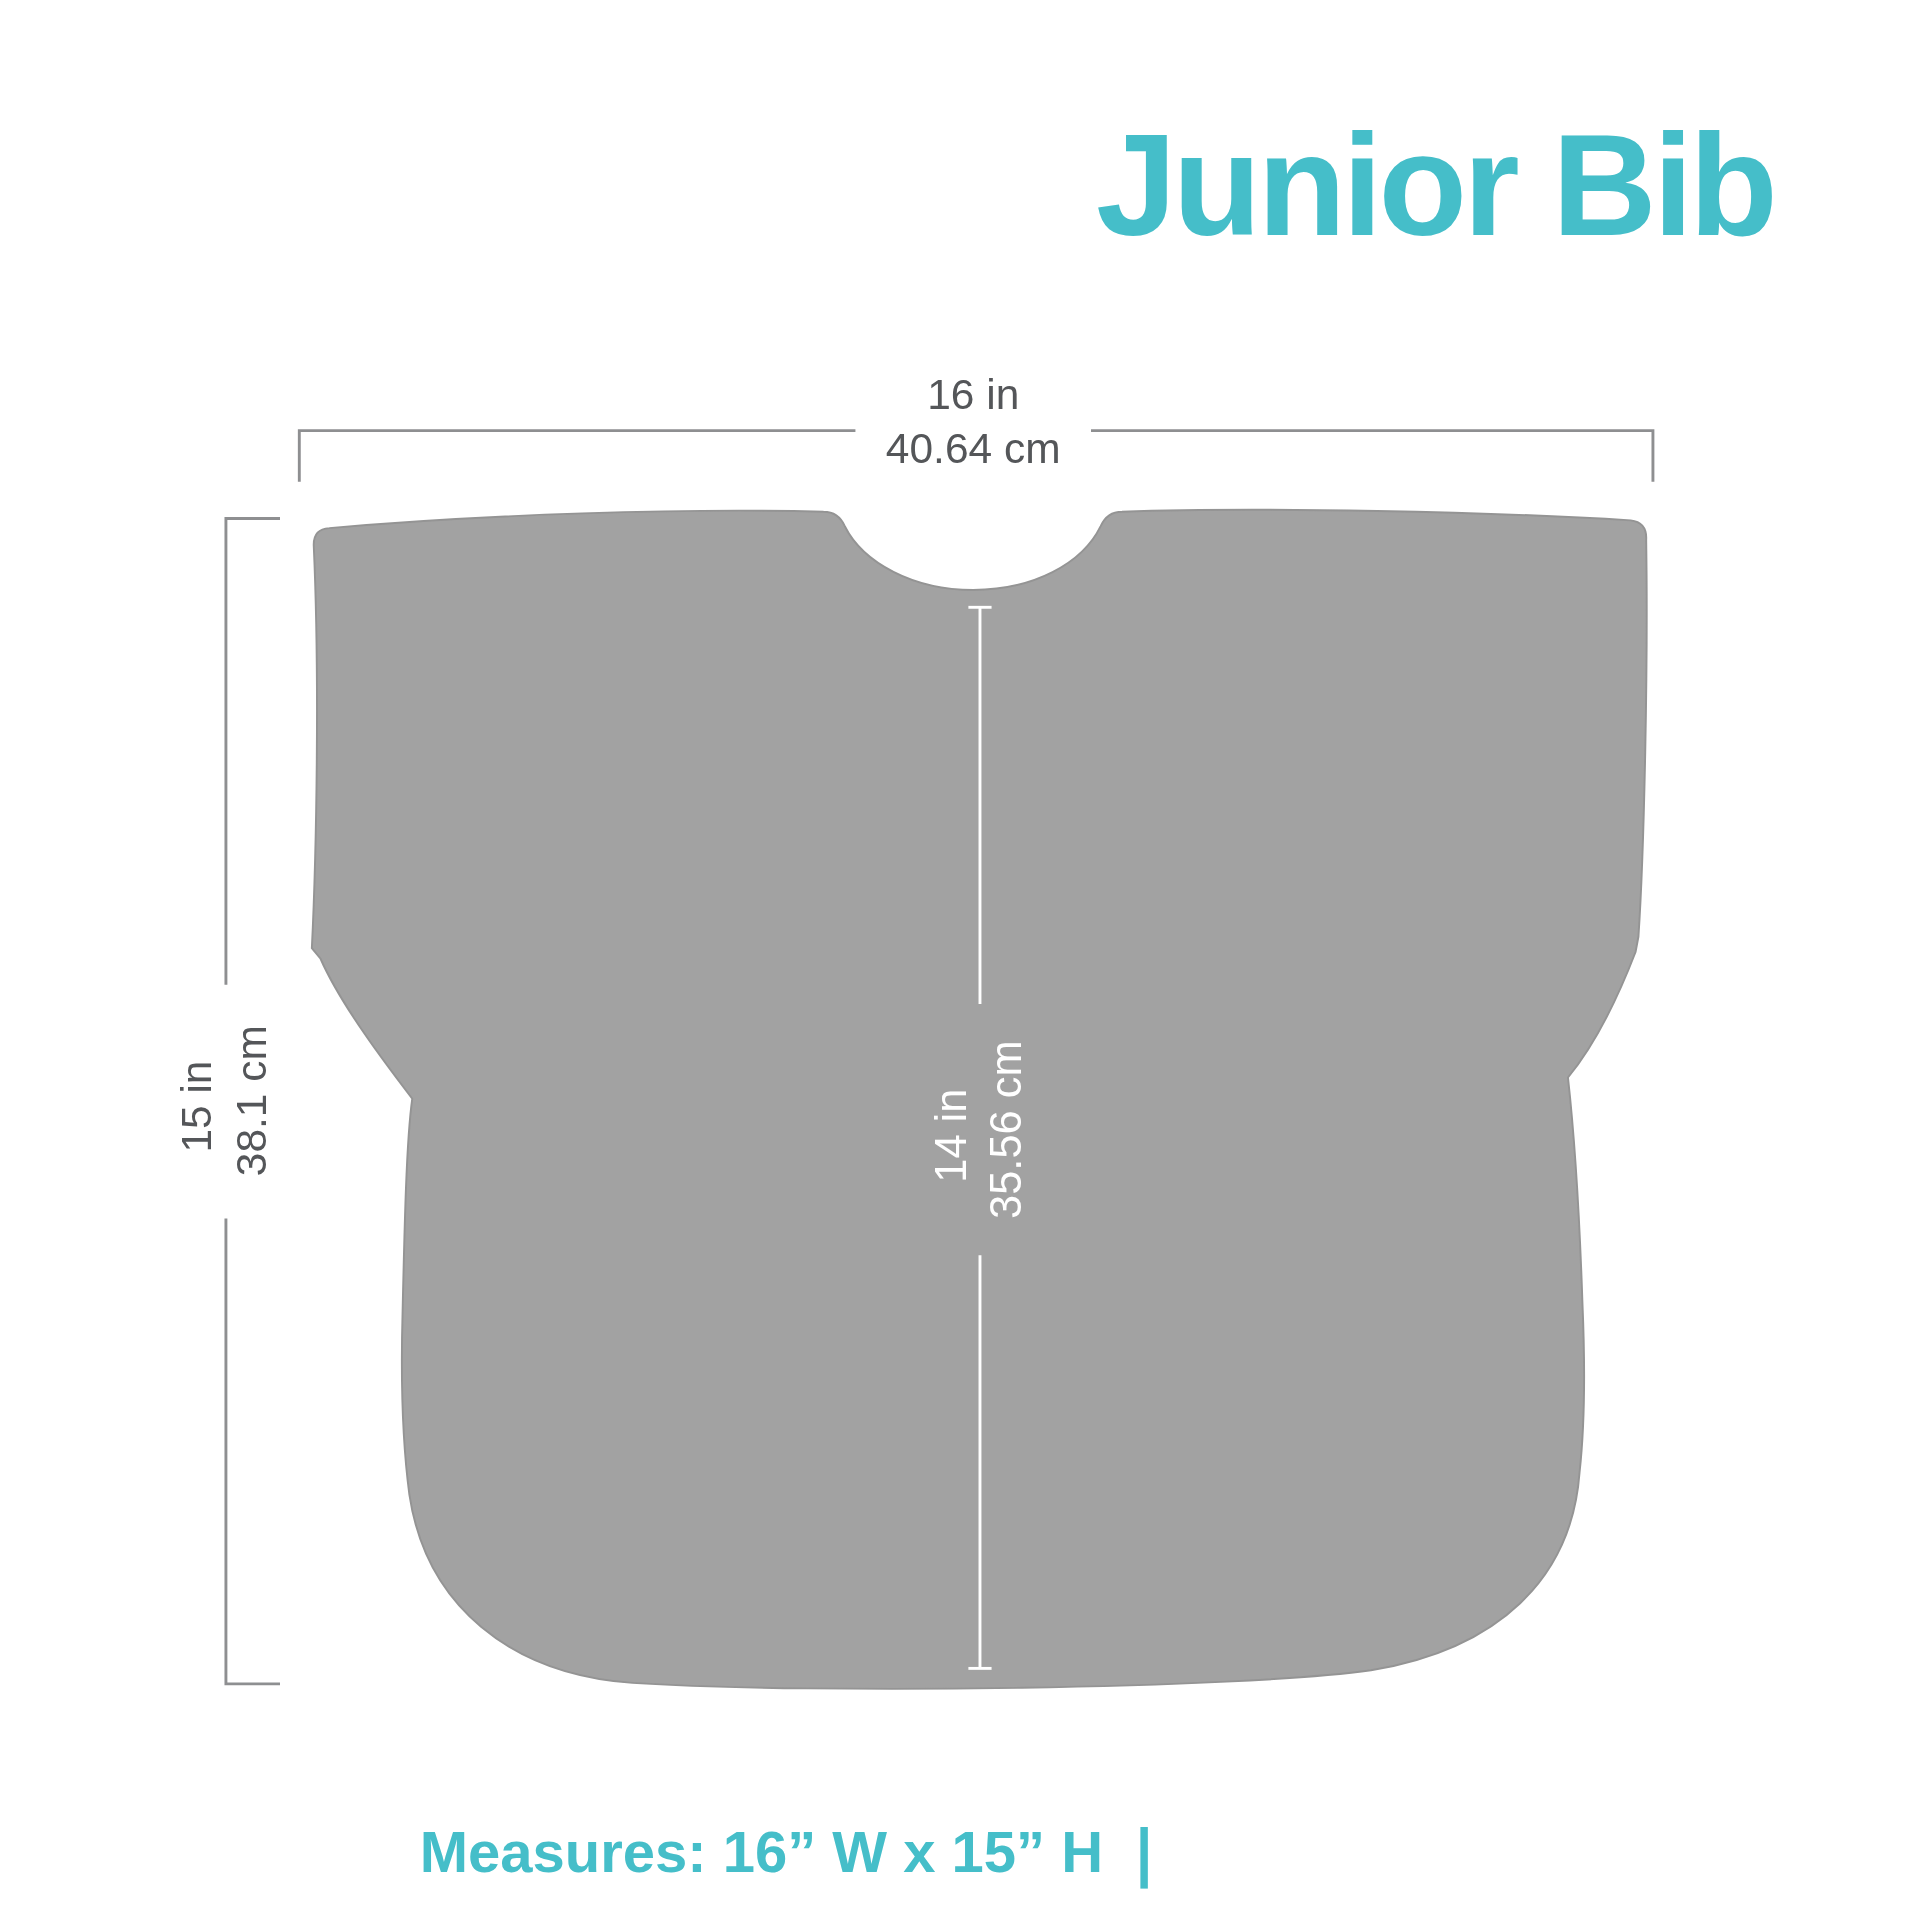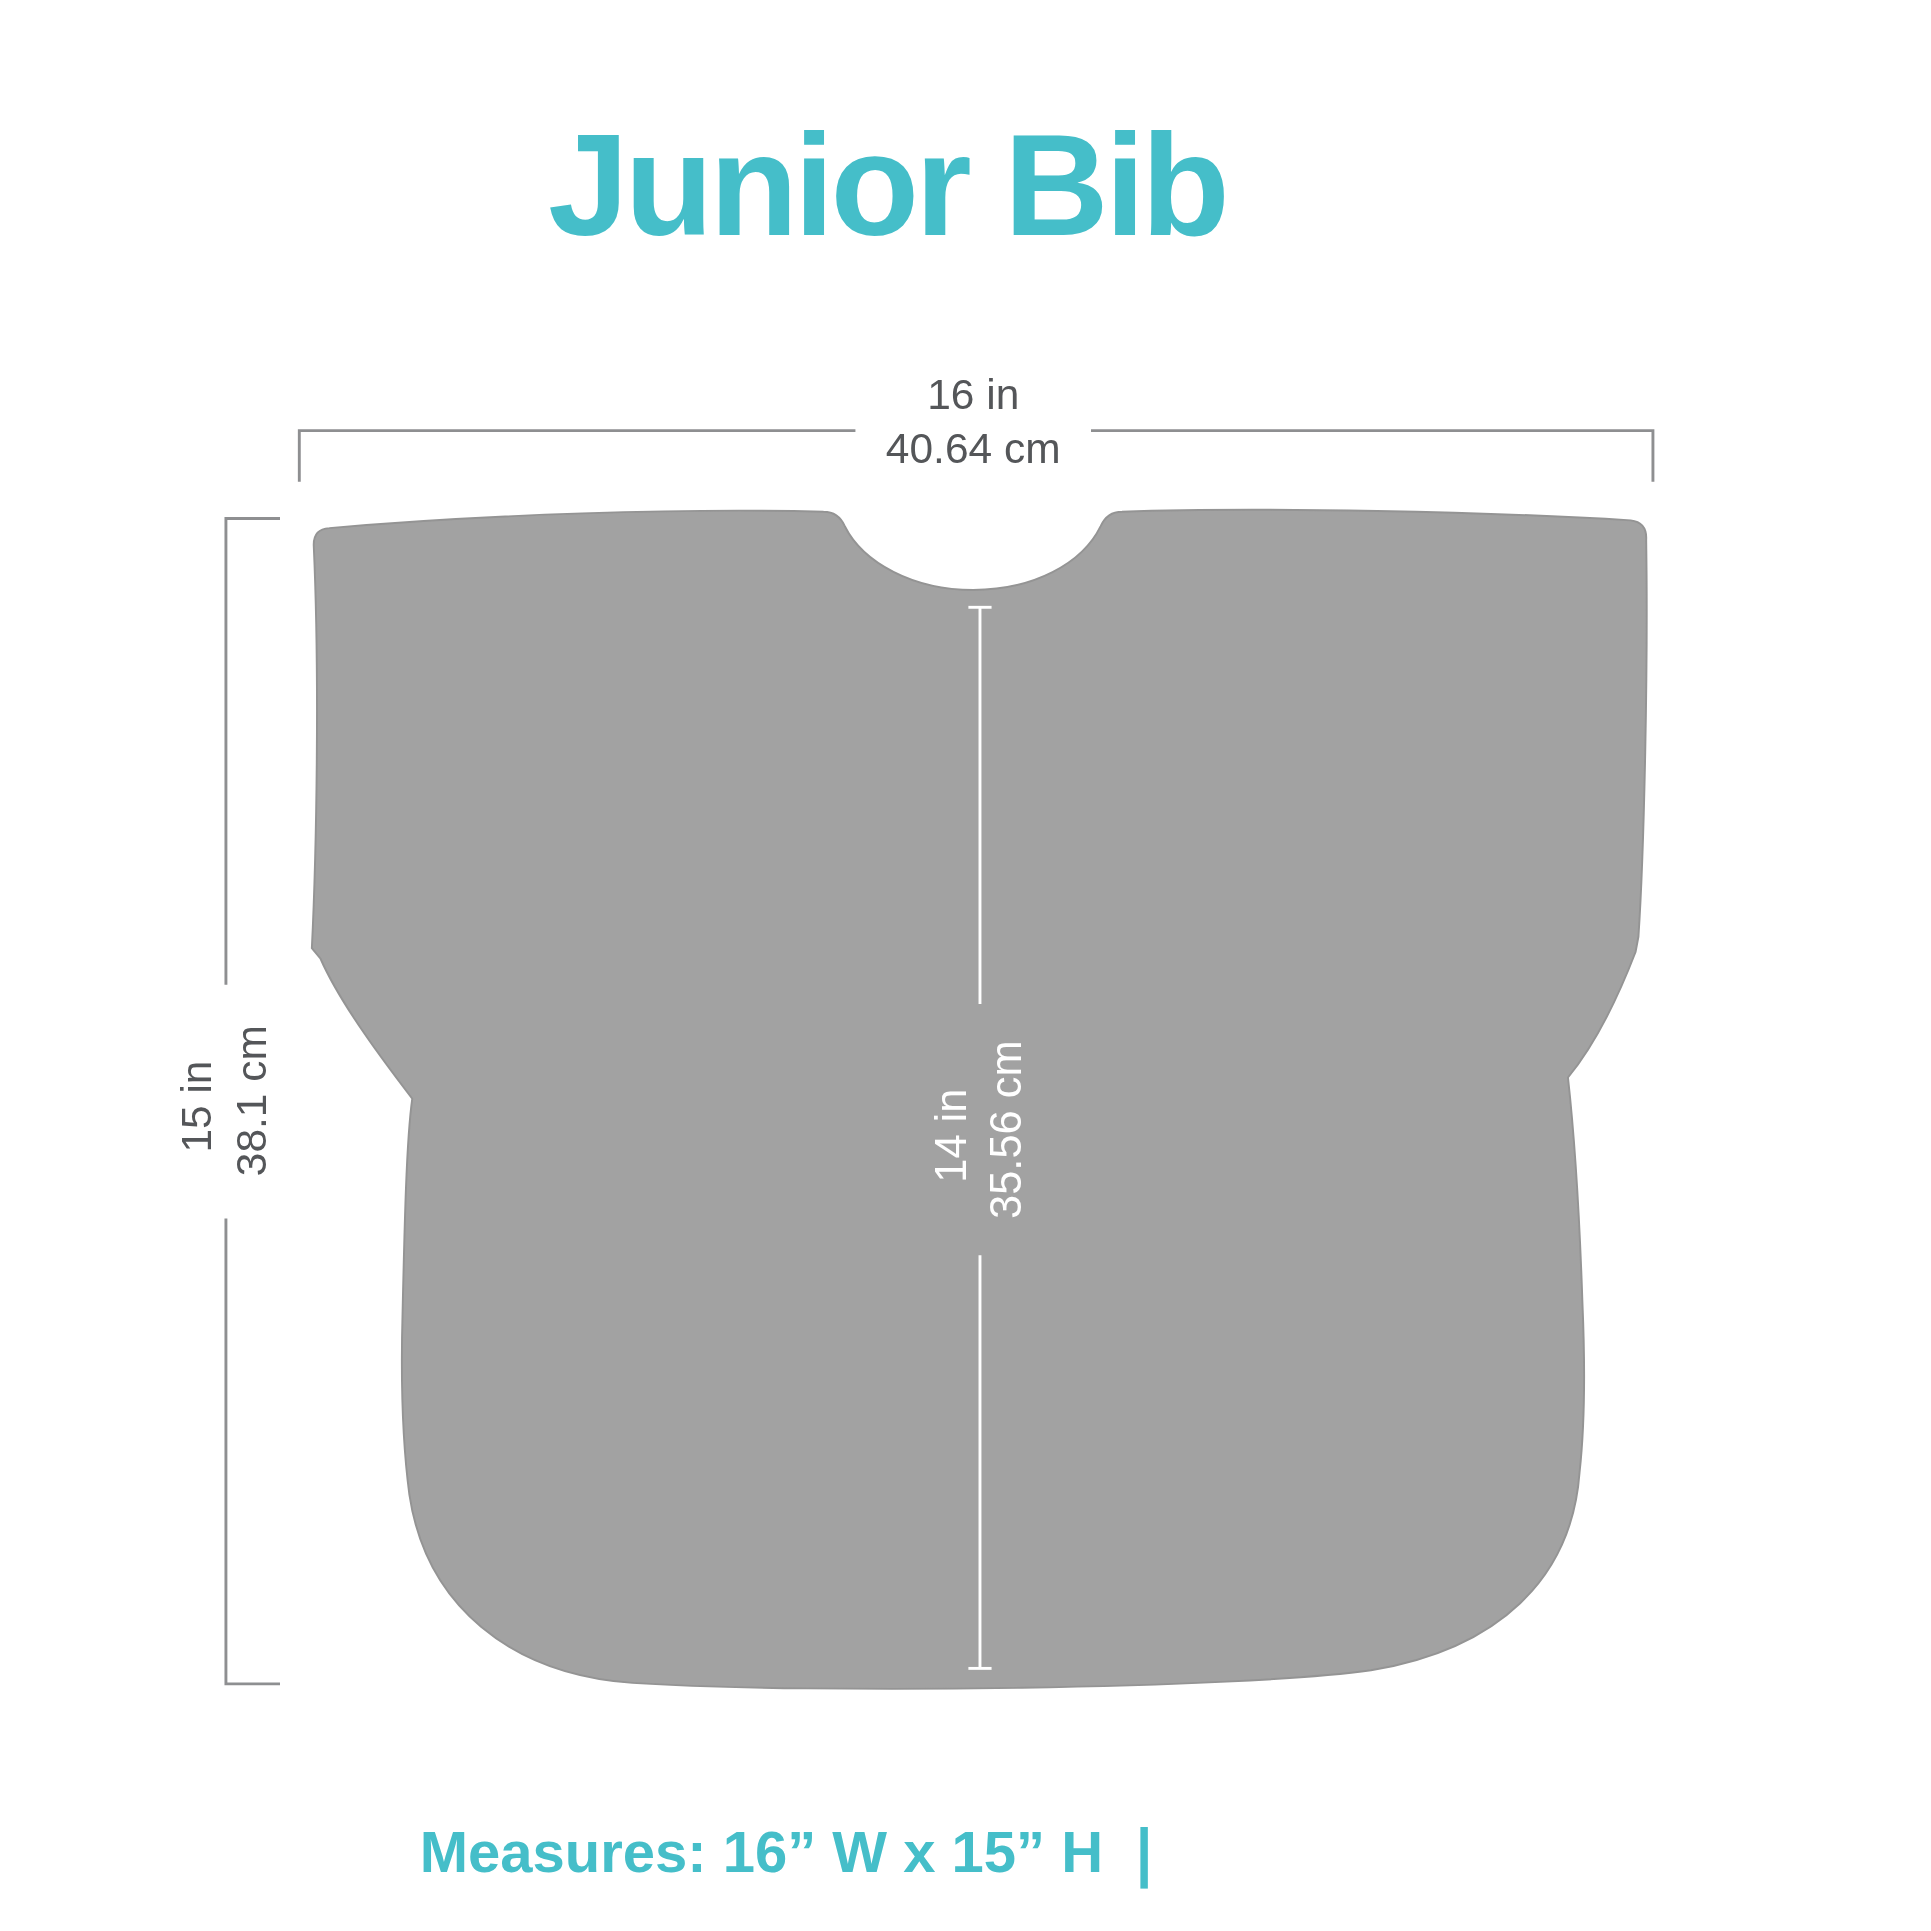--- a/index.html
+++ b/index.html
@@ -20,21 +20,21 @@
     left: 0;
     top: 0;
     width: 1931px;
     height: 1931px;
   }
   .page-title {
     position: absolute;
     top: 113px;
     left: 0;
     width: 1774px;
-    text-align: center;
+    text-align: right;
     font-size: 145px;
     font-weight: bold;
     letter-spacing: -3.9px;
     line-height: 1;
     color: #45bec9;
     white-space: nowrap;
   }
   .caption {
     position: absolute;
     top: 1823px;

